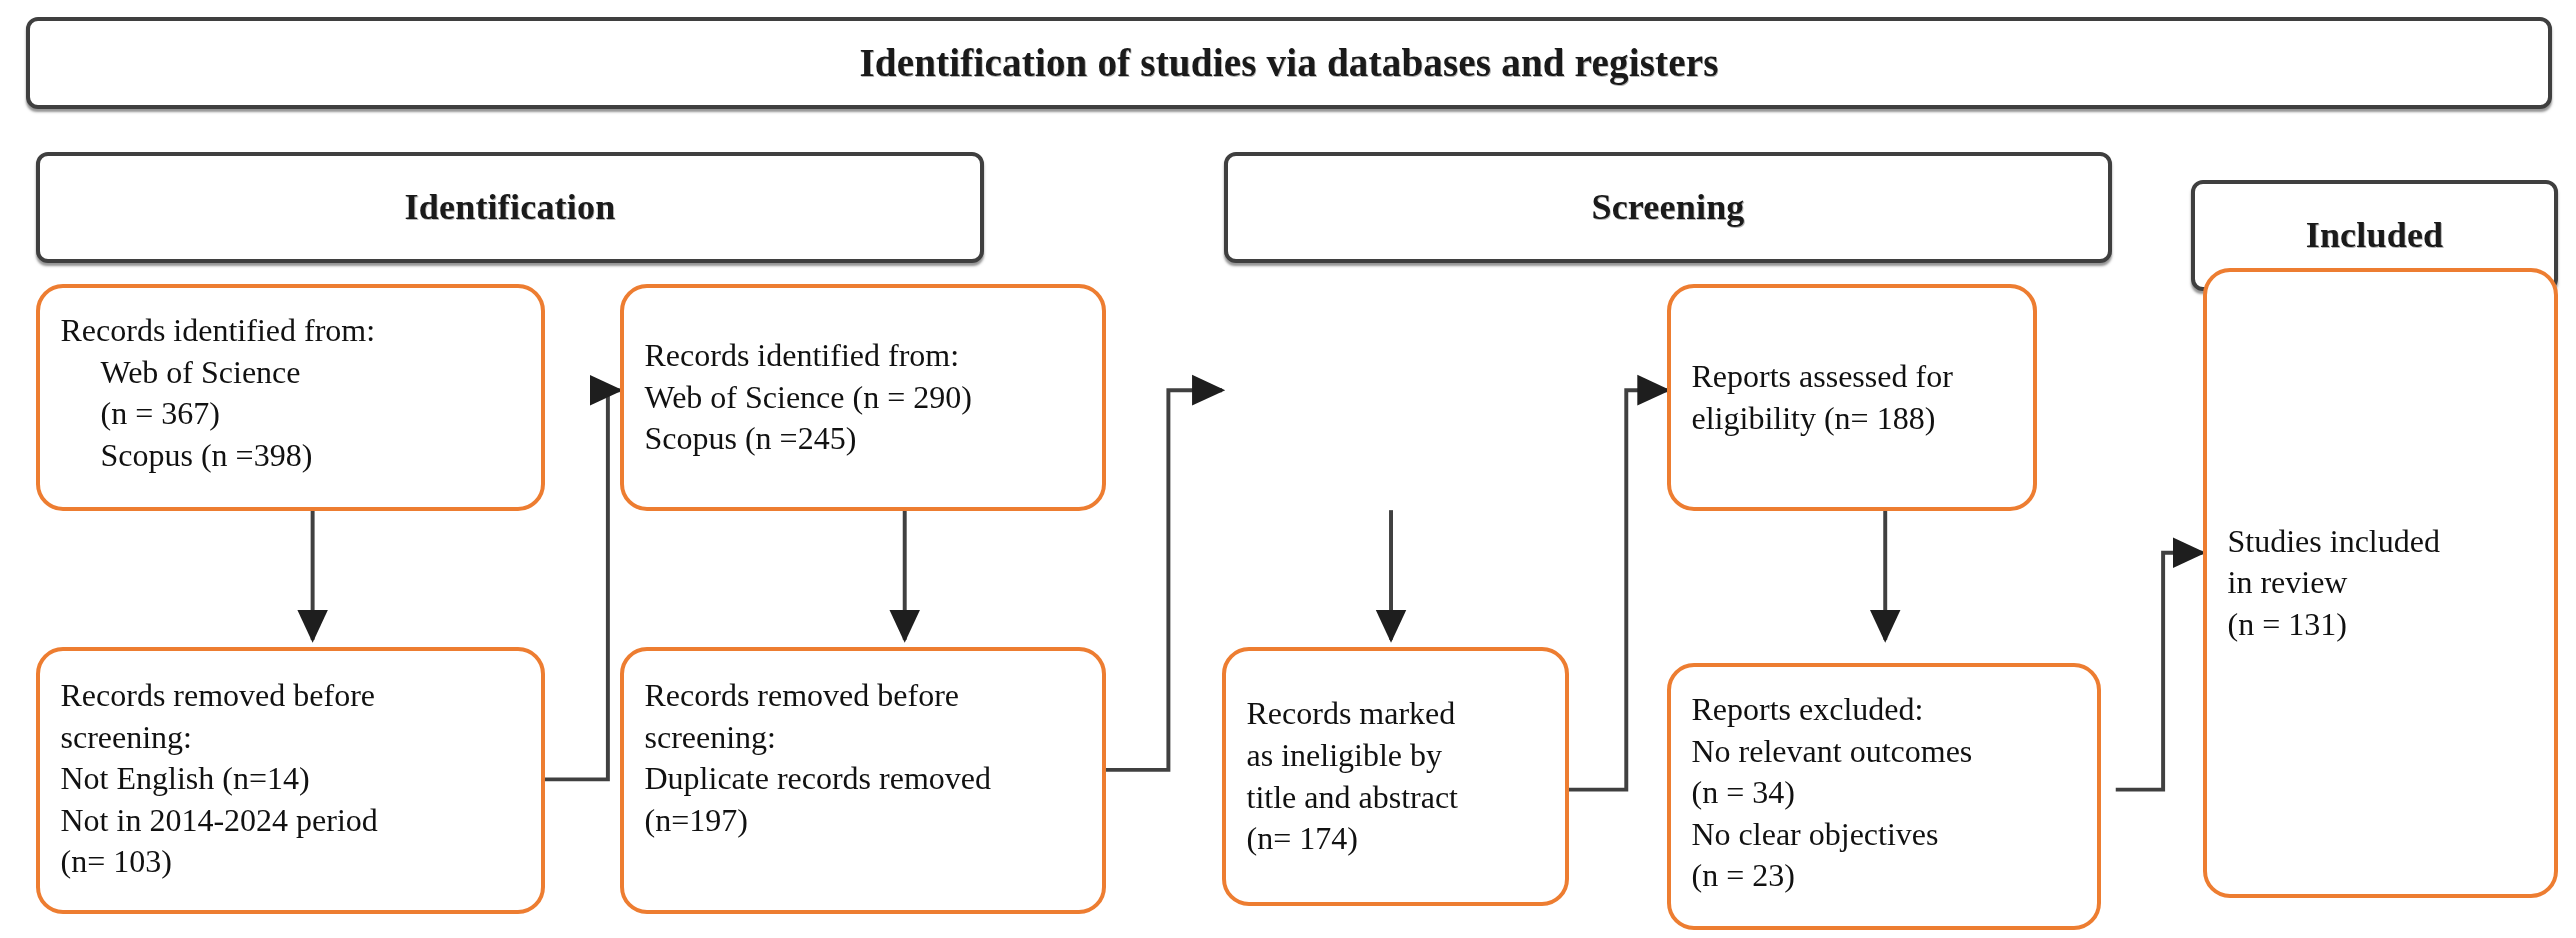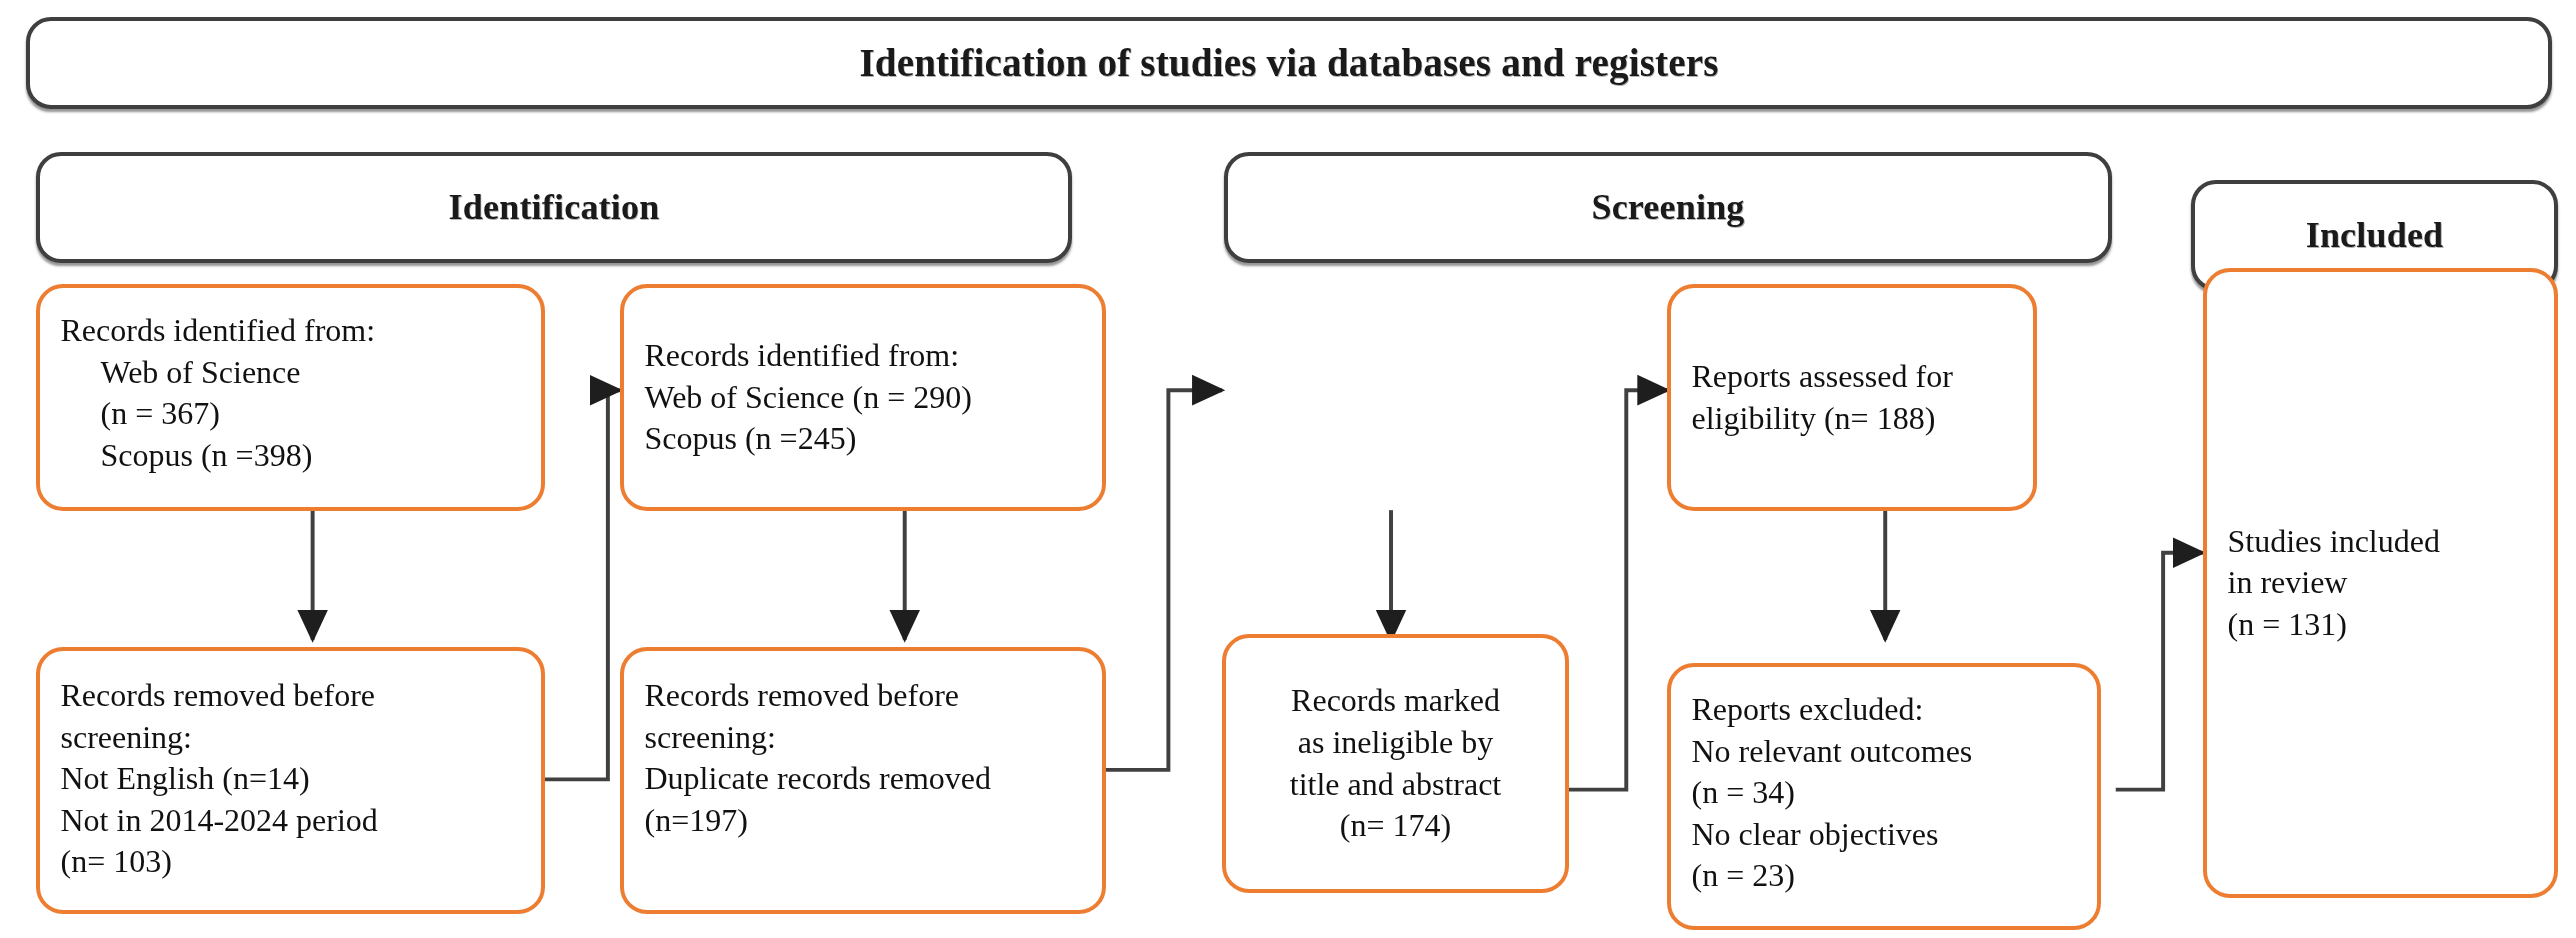--- a/index.html
+++ b/index.html
@@ -15,21 +15,21 @@
     overflow: hidden;
     font-family: "Liberation Serif", "DejaVu Serif", serif;
   }
 
   
   .hdr-box {
     position: absolute;
     box-sizing: border-box;
     background: #ffffff;
     border: 4px solid #3f3f3f;
-    border-radius: 25px;
+    border-radius: 12px;
     display: flex;
     align-items: center;
     justify-content: center;
     box-shadow: 0 3.2px 2.4px -0.8px rgba(60,60,60,0.55);
   }
   .hdr-label {
     font-family: "Liberation Serif", "DejaVu Serif", serif;
     font-weight: bold;
     color: #1a1a1a;
     text-align: center;
@@ -96,21 +96,21 @@
 
     <path d="M 2388 646 L 2388 810" stroke="#404040" stroke-width="5" fill="none" marker-end="url(#ah)"></path>
 
     <path d="M 2680 1000 L 2740 1000 L 2740 700 L 2790 700" stroke="#404040" stroke-width="5" fill="none" marker-end="url(#ah)"></path>
   </svg>
 
   <div class="hdr-box" id="title-box" style="left:26px; top:17.4px; width:2526px; height:92px;">
     <span class="hdr-label">Identification of studies via databases and registers</span>
   </div>
 
-  <div class="hdr-box stage-box" style="left:36px; top:152px; width:1036px; height:111px;">
+  <div class="hdr-box stage-box" style="left:36px; top:152px; width:948px; height:111px;">
     <span class="hdr-label">Identification</span>
   </div>
 
   <div class="hdr-box stage-box" style="left:1224px; top:152px; width:888px; height:111px;">
     <span class="hdr-label">Screening</span>
   </div>
 
   <div class="hdr-box stage-box" style="left:2191px; top:152px; width:367px; height:111px;margin-top:28px;">
     <span class="hdr-label">Included</span>
   </div>
@@ -148,21 +148,21 @@
 (n= 103)</span>
   </div>
 
   <div class="node align-top" style="left:620px; top:647px; width:486px; height:267px; padding-top:24px;">
     <span class="node-text">Records removed before
 screening:
 Duplicate records removed
 (n=197)</span>
   </div>
 
-  <div class="node" style="left:1222px; top:634px; width:347px; height:259px;text-align:center;">
+  <div class="node" style="left:1222px; top:647px; width:347px; height:259px;">
     <span class="node-text">Records marked
 as ineligible by
 title and abstract
 (n= 174)</span>
   </div>
 
   <div class="node align-top" style="left:1667px; top:647px; width:434px; height:267px; padding-top:22px;margin-top:16px;">
     <span class="node-text">Reports excluded:
 No relevant outcomes
 (n = 34)

